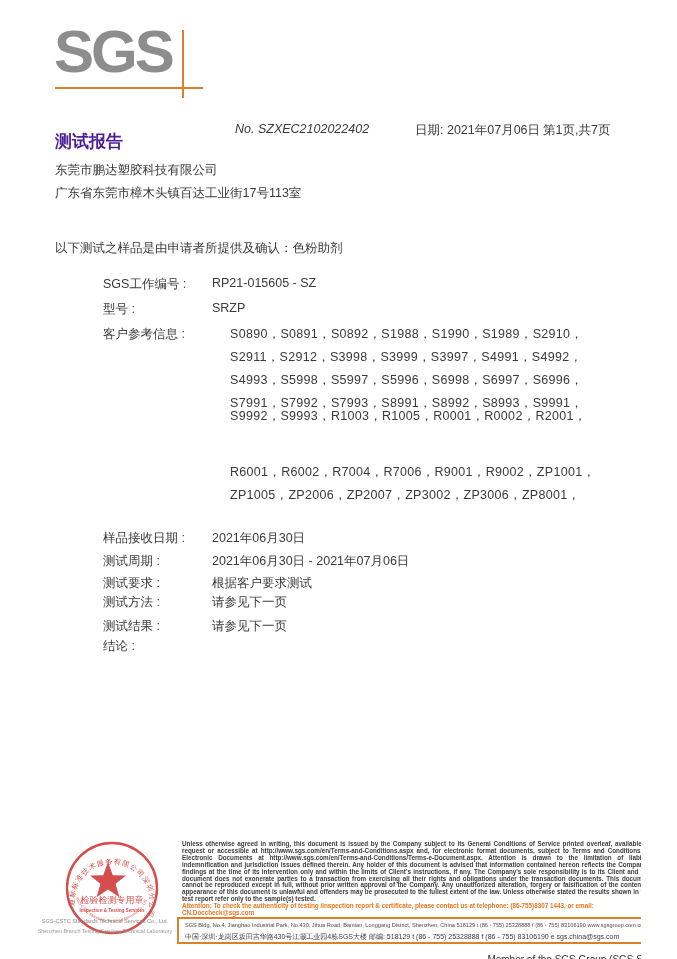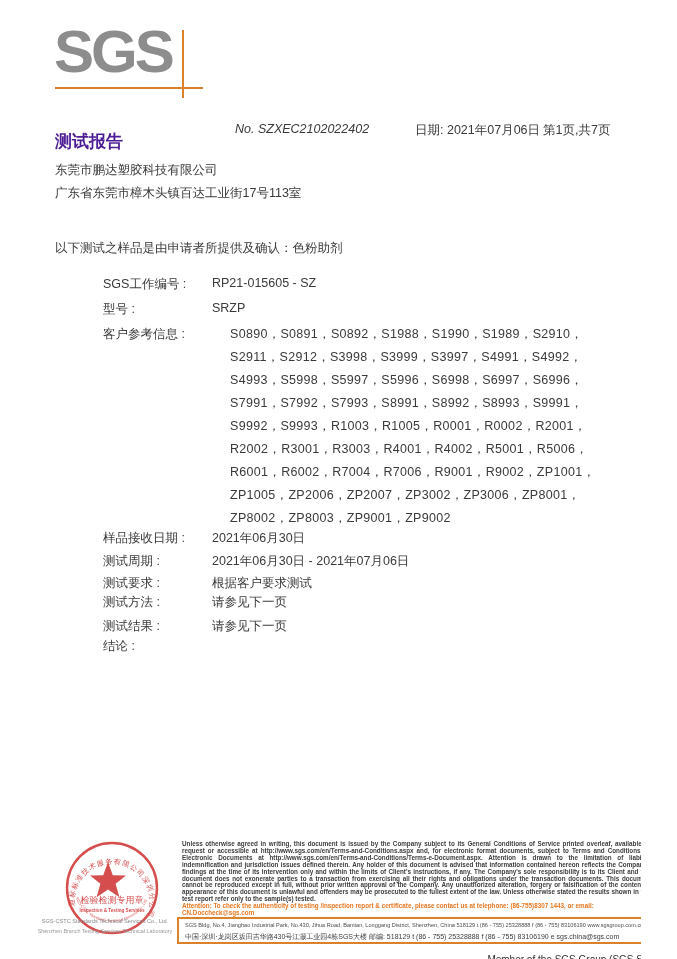--- a/index.html
+++ b/index.html
@@ -67,25 +67,23 @@
     <span class="val">SRZP</span>
   </div>
 
   <div class="row" style="top:326px">
     <span class="lbl">客户参考信息 :</span>
   </div>
   <div class="refline" style="top:326px">S0890，S0891，S0892，S1988，S1990，S1989，S2910，</div>
   <div class="refline" style="top:349px">S2911，S2912，S3998，S3999，S3997，S4991，S4992，</div>
   <div class="refline" style="top:372px">S4993，S5998，S5997，S5996，S6998，S6997，S6996，</div>
   <div class="refline" style="top:395px">S7991，S7992，S7993，S8991，S8992，S8993，S9991，</div>
-  <div class="refline" style="top:418px">S9992，S9993，R1003，R1005，R0001，R0002，R2001，</div>
-  <div class="refline" style="top:441px">R2002，R3001，R3003，R4001，R4002，R5001，R5006，</div>
+  <div class="refline" style="top:408px">S9992，S9993，R1003，R1005，R0001，R0002，R2001，</div>
   <div class="refline" style="top:464px">R6001，R6002，R7004，R7006，R9001，R9002，ZP1001，</div>
   <div class="refline" style="top:487px">ZP1005，ZP2006，ZP2007，ZP3002，ZP3006，ZP8001，</div>
-  <div class="refline" style="top:510px">ZP8002，ZP8003，ZP9001，ZP9002</div>
 
   <div class="row" style="top:530px">
     <span class="lbl">样品接收日期 :</span>
     <span class="val">2021年06月30日</span>
   </div>
   <div class="row" style="top:553px">
     <span class="lbl">测试周期 :</span>
     <span class="val">2021年06月30日 - 2021年07月06日</span>
   </div>
   <div class="row" style="top:575px">

